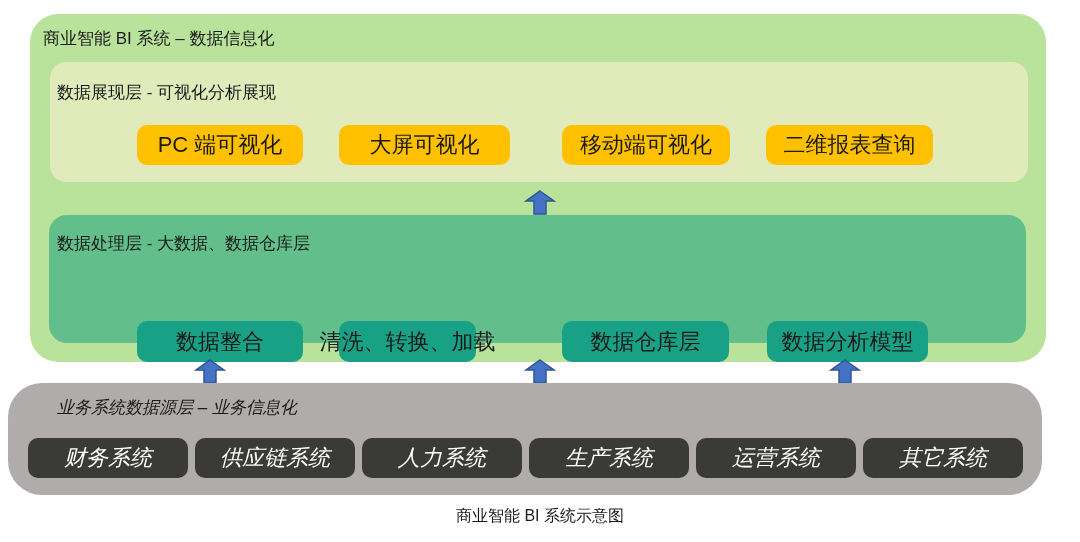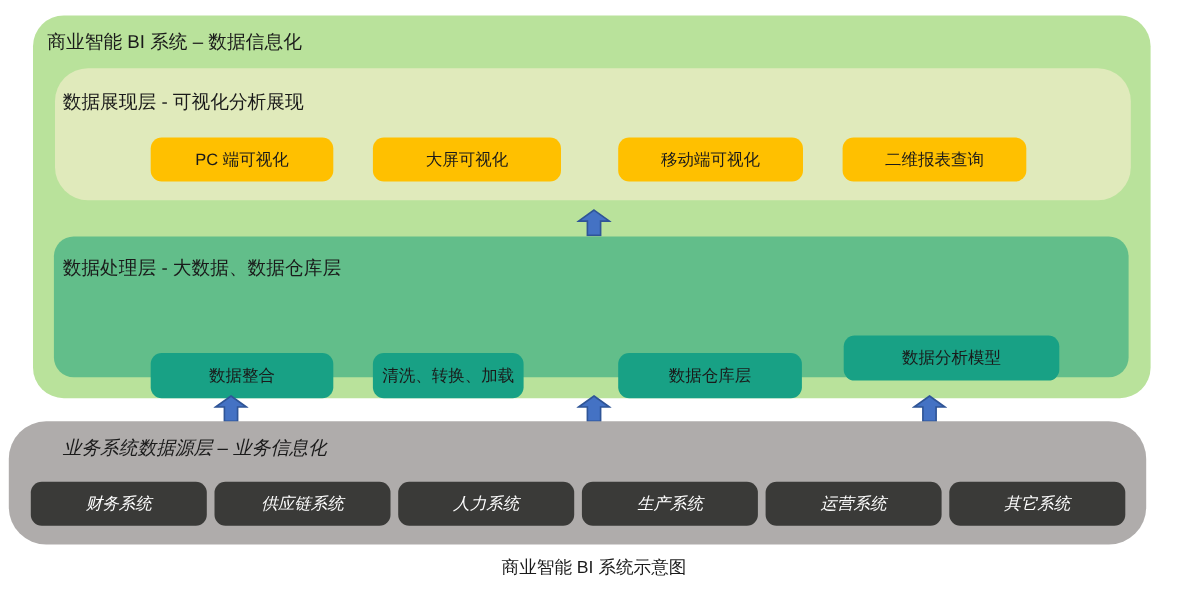--- a/index.html
+++ b/index.html
@@ -8,27 +8,27 @@
     --dark_button:#3A3A38; --arrow_blue:#4472C4; --arrow_border:#2F5597;
     --text_dark:#1A1A1A; --text_light:#FFFFFF;
   }
   html,body{margin:0;padding:0;background:#fff;}
   .stage{
     position:relative;width:1080px;height:542px;background:#fff;overflow:hidden;
     font-family:"Liberation Sans","DejaVu Sans",sans-serif;color:var(--text_dark);
   }
   .panel{position:absolute;box-sizing:border-box;}
   .outer-box{left:30px;top:14px;width:1016px;height:348px;border-radius:28px;background:var(--outer_green);}
-  .pale-box{left:20px;top:48px;width:978px;height:120px;border-radius:30px;background:var(--pale_green);}
+  .pale-box{left:20px;top:48px;width:978px;height:120px;border-radius:16px;background:var(--pale_green);}
   .teal-box{left:19px;top:201px;width:977px;height:128px;border-radius:18px;background:var(--mid_green);}
   .gray-box{left:8px;top:383px;width:1034px;height:112px;border-radius:34px;background:var(--gray_panel);font-style:italic;}
   .layer-title{position:absolute;font-size:17px;line-height:17px;white-space:nowrap;color:var(--text_dark);}
   .btn{
     position:absolute;height:40px;border-radius:10px;display:flex;align-items:center;justify-content:center;
-    font-size:15px;white-space:nowrap;box-sizing:border-box;text-align:center;
+    font-size:22px;white-space:nowrap;box-sizing:border-box;text-align:center;
   }
   .btn.orange{background:var(--orange_button);color:var(--text_dark);}
   .btn.teal{background:var(--teal_button);color:var(--text_dark);height:41px;margin-top:44px;}
   .btn.dark{background:var(--dark_button);color:var(--text_light);width:160px;}
   .arrow{position:absolute;width:32px;height:25px;}
   .arrow polygon{fill:var(--arrow_blue);stroke:var(--arrow_border);stroke-width:1.5;}
   .caption{position:absolute;left:0;top:506px;width:100%;text-align:center;font-size:16px;color:var(--text_dark);}
 </style>
 </head>
 <body>
@@ -44,21 +44,21 @@
       <div class="btn orange" style="left:289px;top:63px;width:171px">大屏可视化</div>
       <div class="btn orange" style="left:512px;top:63px;width:168px">移动端可视化</div>
       <div class="btn orange" style="left:716px;top:63px;width:167px">二维报表查询</div>
     </div>
 
     <div class="panel teal-box">
       <div class="layer-title" style="left:8px;top:20px">数据处理层 - 大数据、数据仓库层</div>
       <div class="btn teal" style="left:88px;top:62px;width:166px">数据整合</div>
       <div class="btn teal" style="left:290px;top:62px;width:137px">清洗、转换、加载</div>
       <div class="btn teal" style="left:513px;top:62px;width:167px">数据仓库层</div>
-      <div class="btn teal" style="left:718px;top:46px;width:196px">数据分析模型</div>
+      <div class="btn teal" style="left:718px;top:62px;width:161px">数据分析模型</div>
     </div>
   </div>
 
   <svg class="arrow" style="left:524px;top:190px" viewBox="0 0 32 25" aria-hidden="true">
     <polygon points="16,1 30,11 22,11 22,24 10,24 10,11 2,11"></polygon>
   </svg>
 
   <svg class="arrow" style="left:194px;top:359px" viewBox="0 0 32 25" aria-hidden="true">
     <polygon points="16,1 30,11 22,11 22,24 10,24 10,11 2,11"></polygon>
   </svg>

